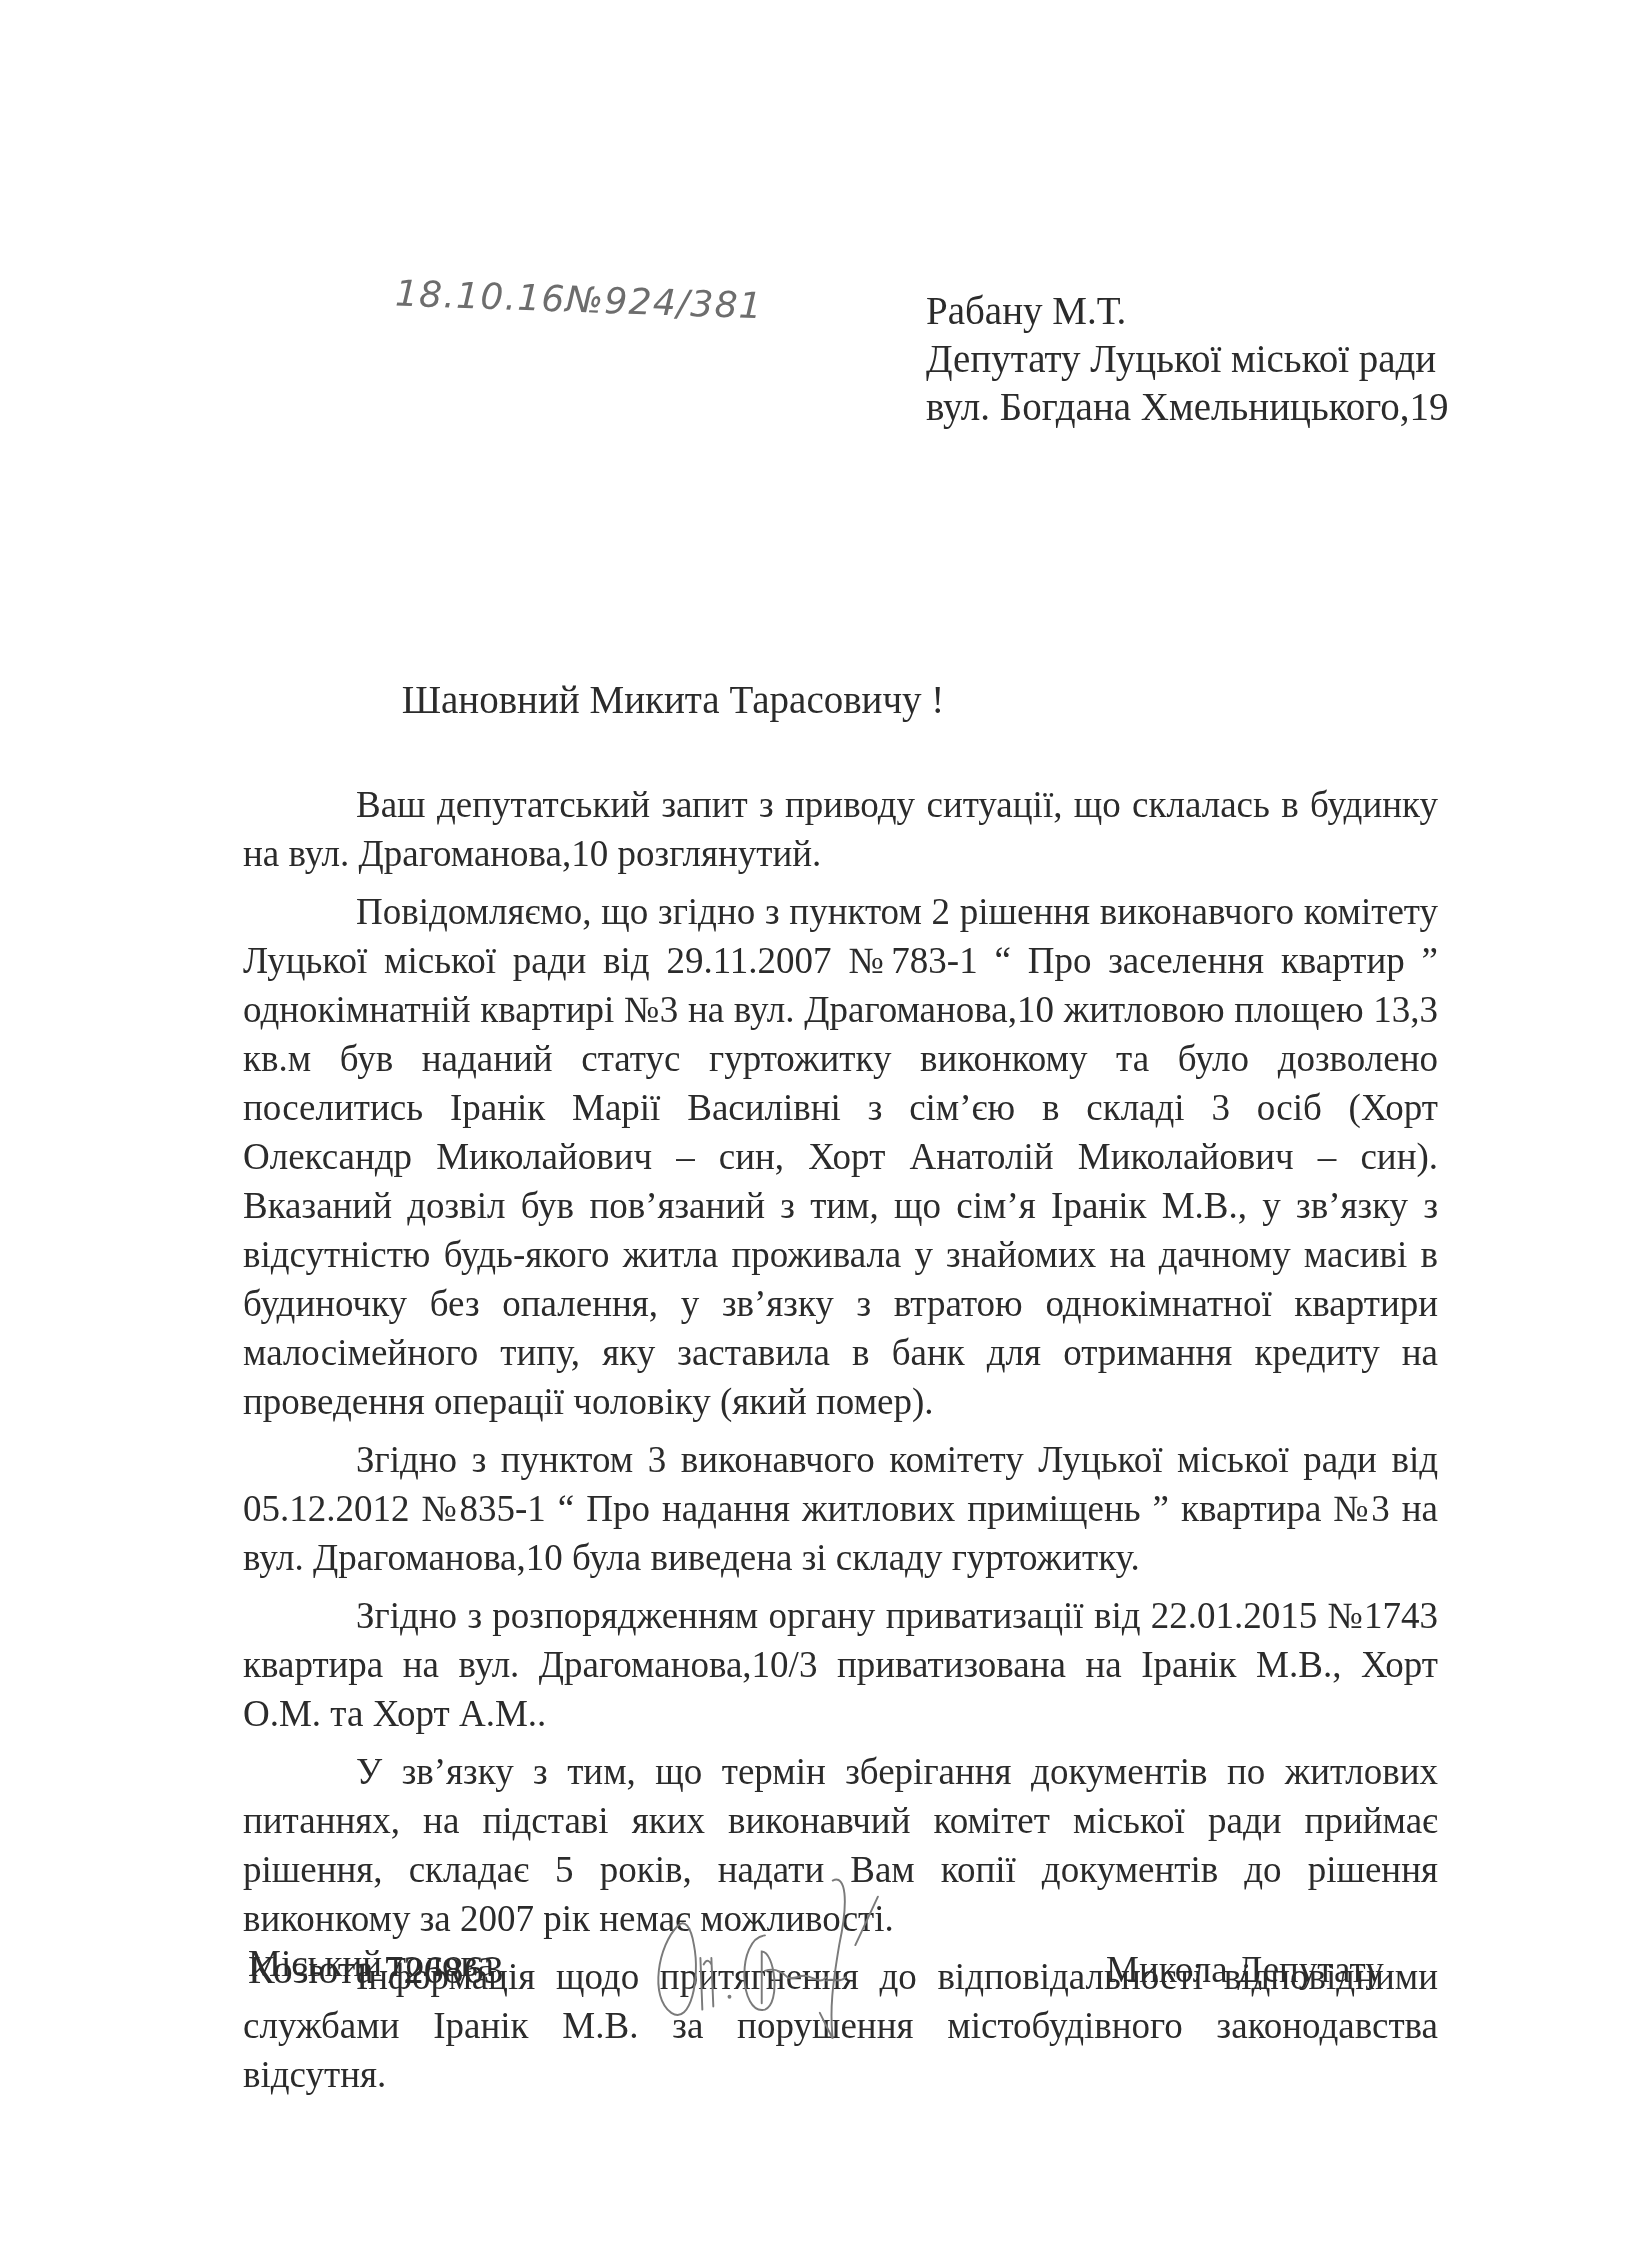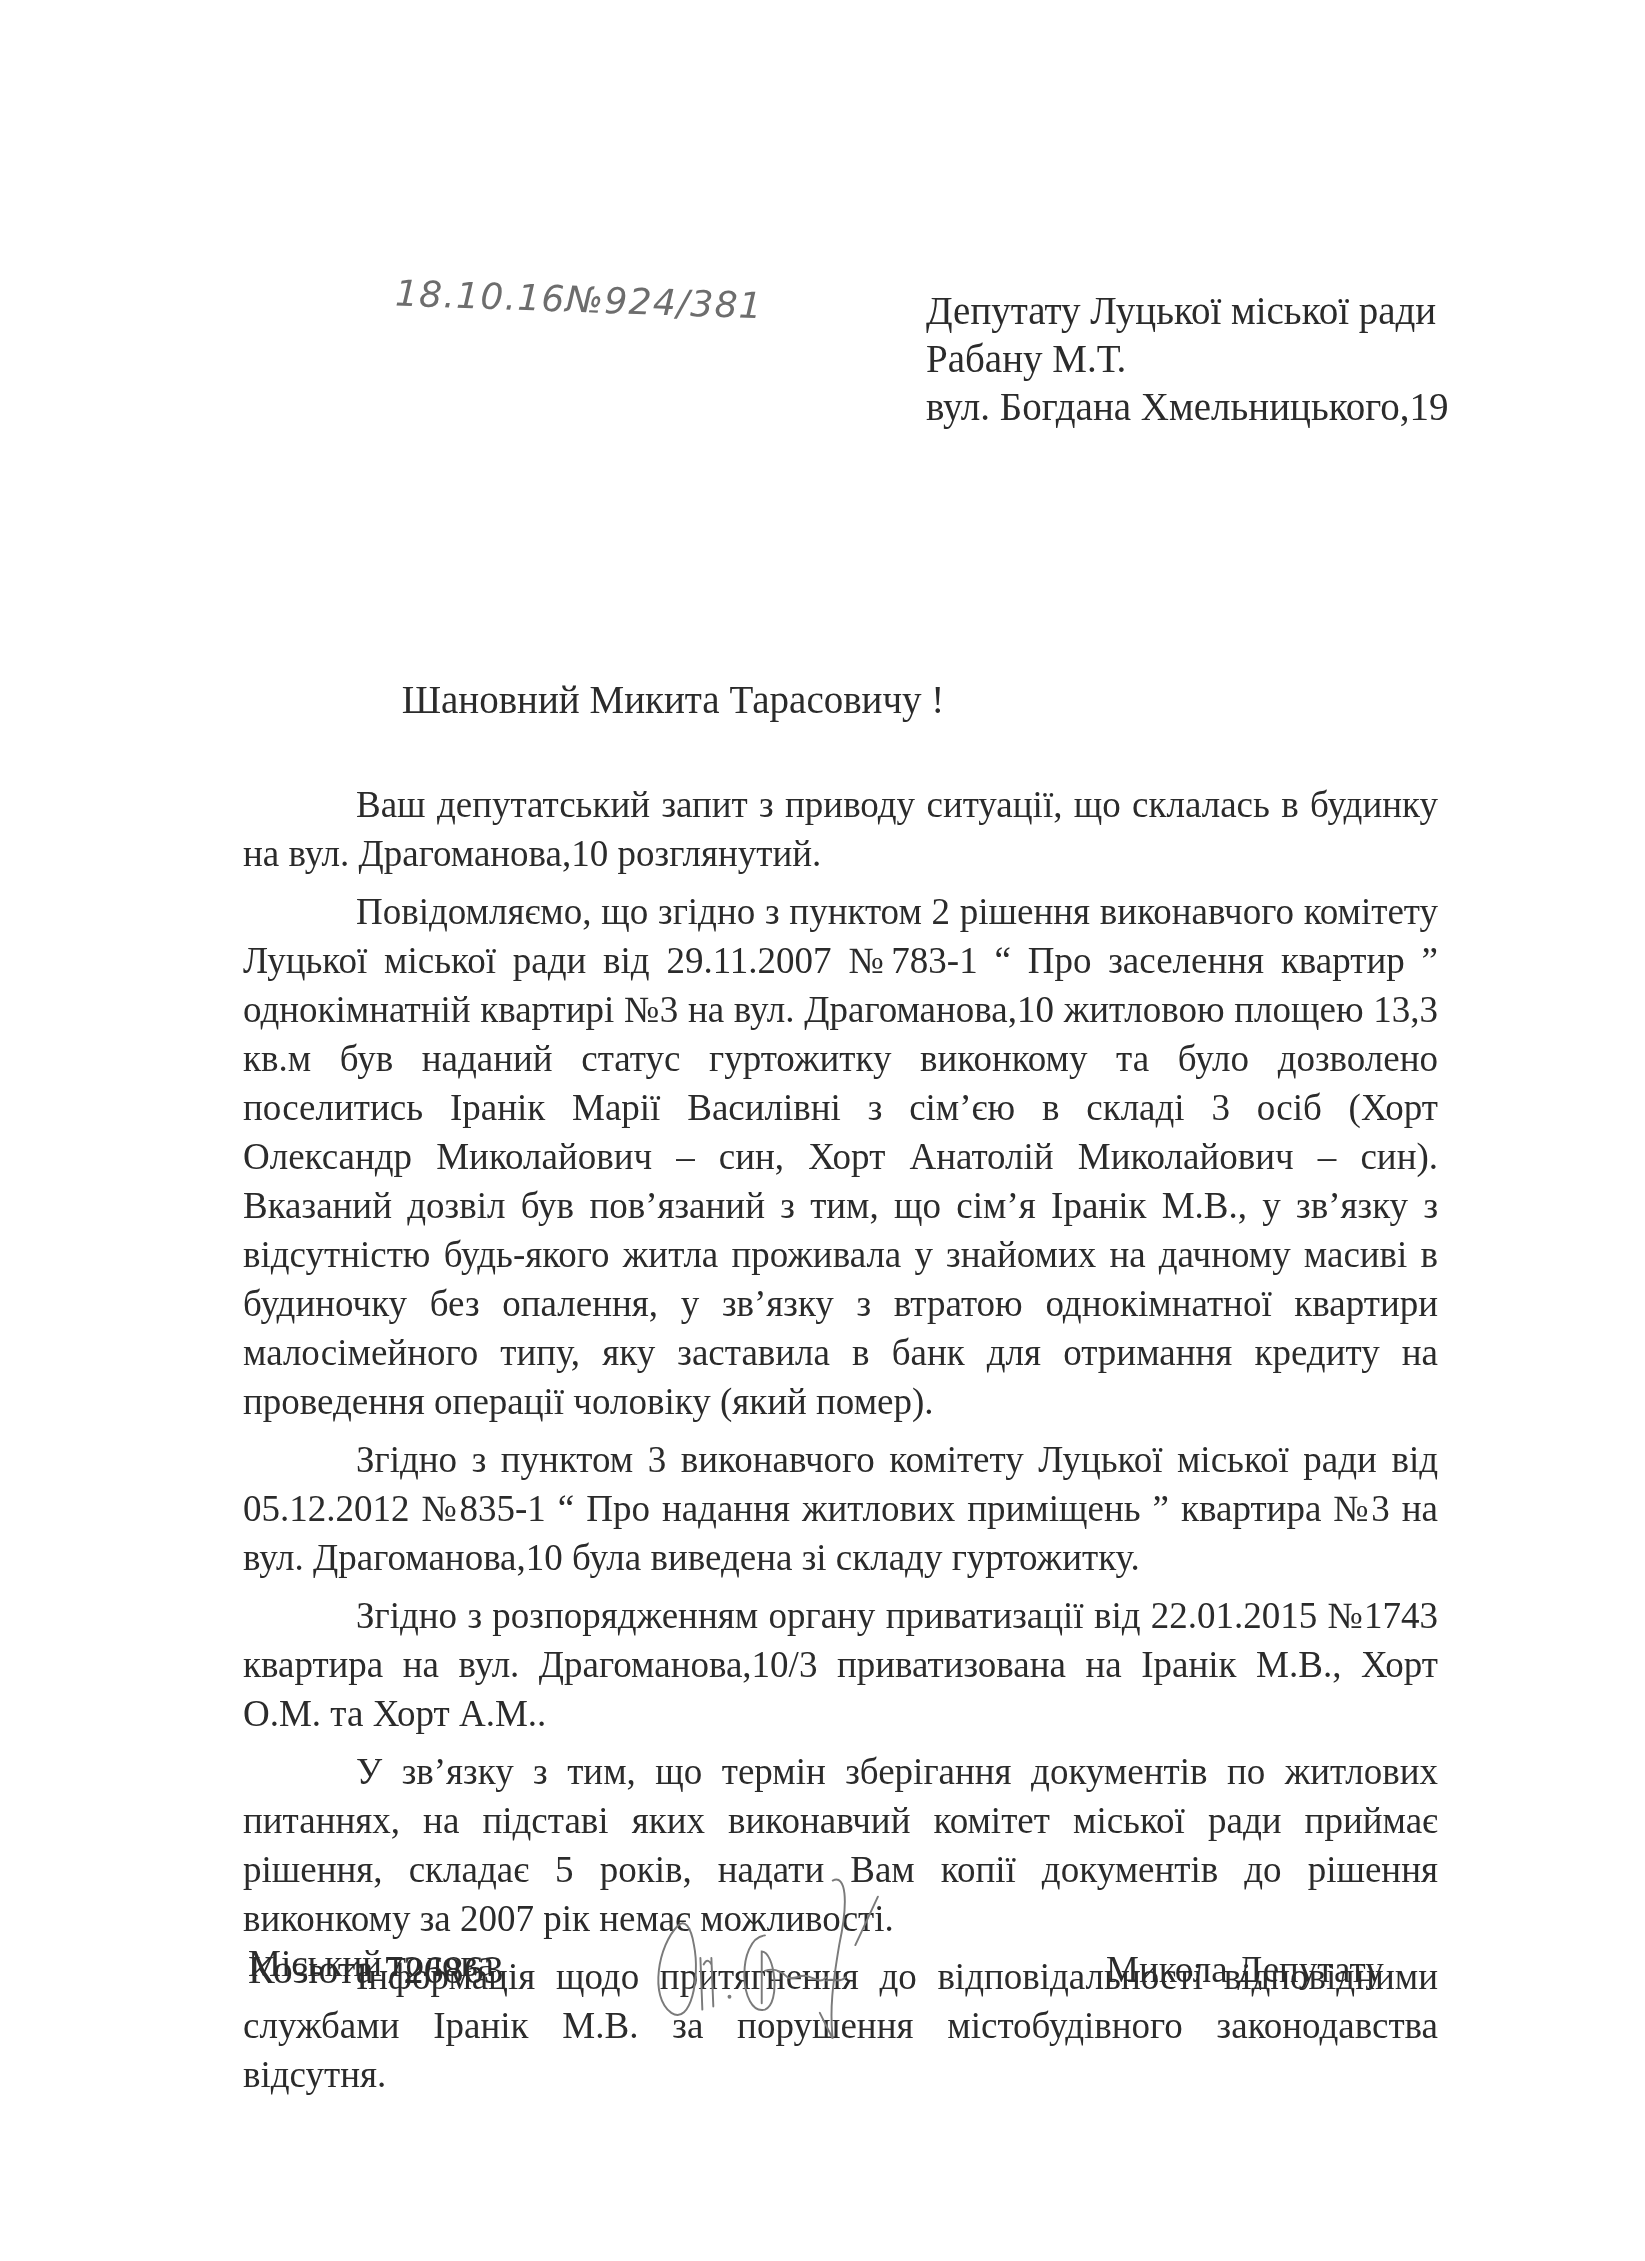--- a/index.html
+++ b/index.html
@@ -32,22 +32,22 @@
   .executor { position: absolute; left: 248px; top: 1946px; font-size: 40px; }
 </style>
 </head>
 <body>
 
 <div>
 
   <div class="stamp">18.10.16№924/381</div>
 
   <div class="addressee">
+    <div>Рабану М.Т.</div>
     <div>Депутату Луцької міської ради</div>
-    <div>Рабану М.Т.</div>
     <div>вул. Богдана Хмельницького,19</div>
   </div>
 
   <div class="greeting">Шановний Микита Тарасовичу !</div>
 
   <div class="body-text">
     <p>Ваш депутатський запит з приводу ситуації, що склалась в будинку  на вул. Драгоманова,10 розглянутий.</p>
     <p>Повідомляємо, що згідно з пунктом 2 рішення виконавчого комітету Луцької міської ради від 29.11.2007 №783-1 “ Про заселення квартир ” однокімнатній квартирі №3 на вул. Драгоманова,10 житловою площею 13,3 кв.м був наданий статус гуртожитку виконкому та було дозволено поселитись Іранік Марії Василівні з сім’єю в складі 3 осіб (Хорт Олександр Миколайович – син, Хорт Анатолій Миколайович – син). Вказаний дозвіл був пов’язаний з тим, що сім’я Іранік М.В., у зв’язку з відсутністю будь-якого житла проживала у знайомих на дачному масиві в будиночку без опалення, у зв’язку з втратою однокімнатної квартири малосімейного типу, яку заставила в банк для отримання кредиту на проведення операції чоловіку (який помер).</p>
     <p>Згідно з пунктом 3 виконавчого комітету Луцької міської ради від 05.12.2012 №835-1 “ Про надання житлових приміщень ” квартира №3 на вул. Драгоманова,10  була виведена зі складу гуртожитку.</p>
     <p>Згідно з розпорядженням органу приватизації від 22.01.2015 №1743 квартира на вул. Драгоманова,10/3 приватизована на Іранік М.В., Хорт О.М. та Хорт А.М..</p>

